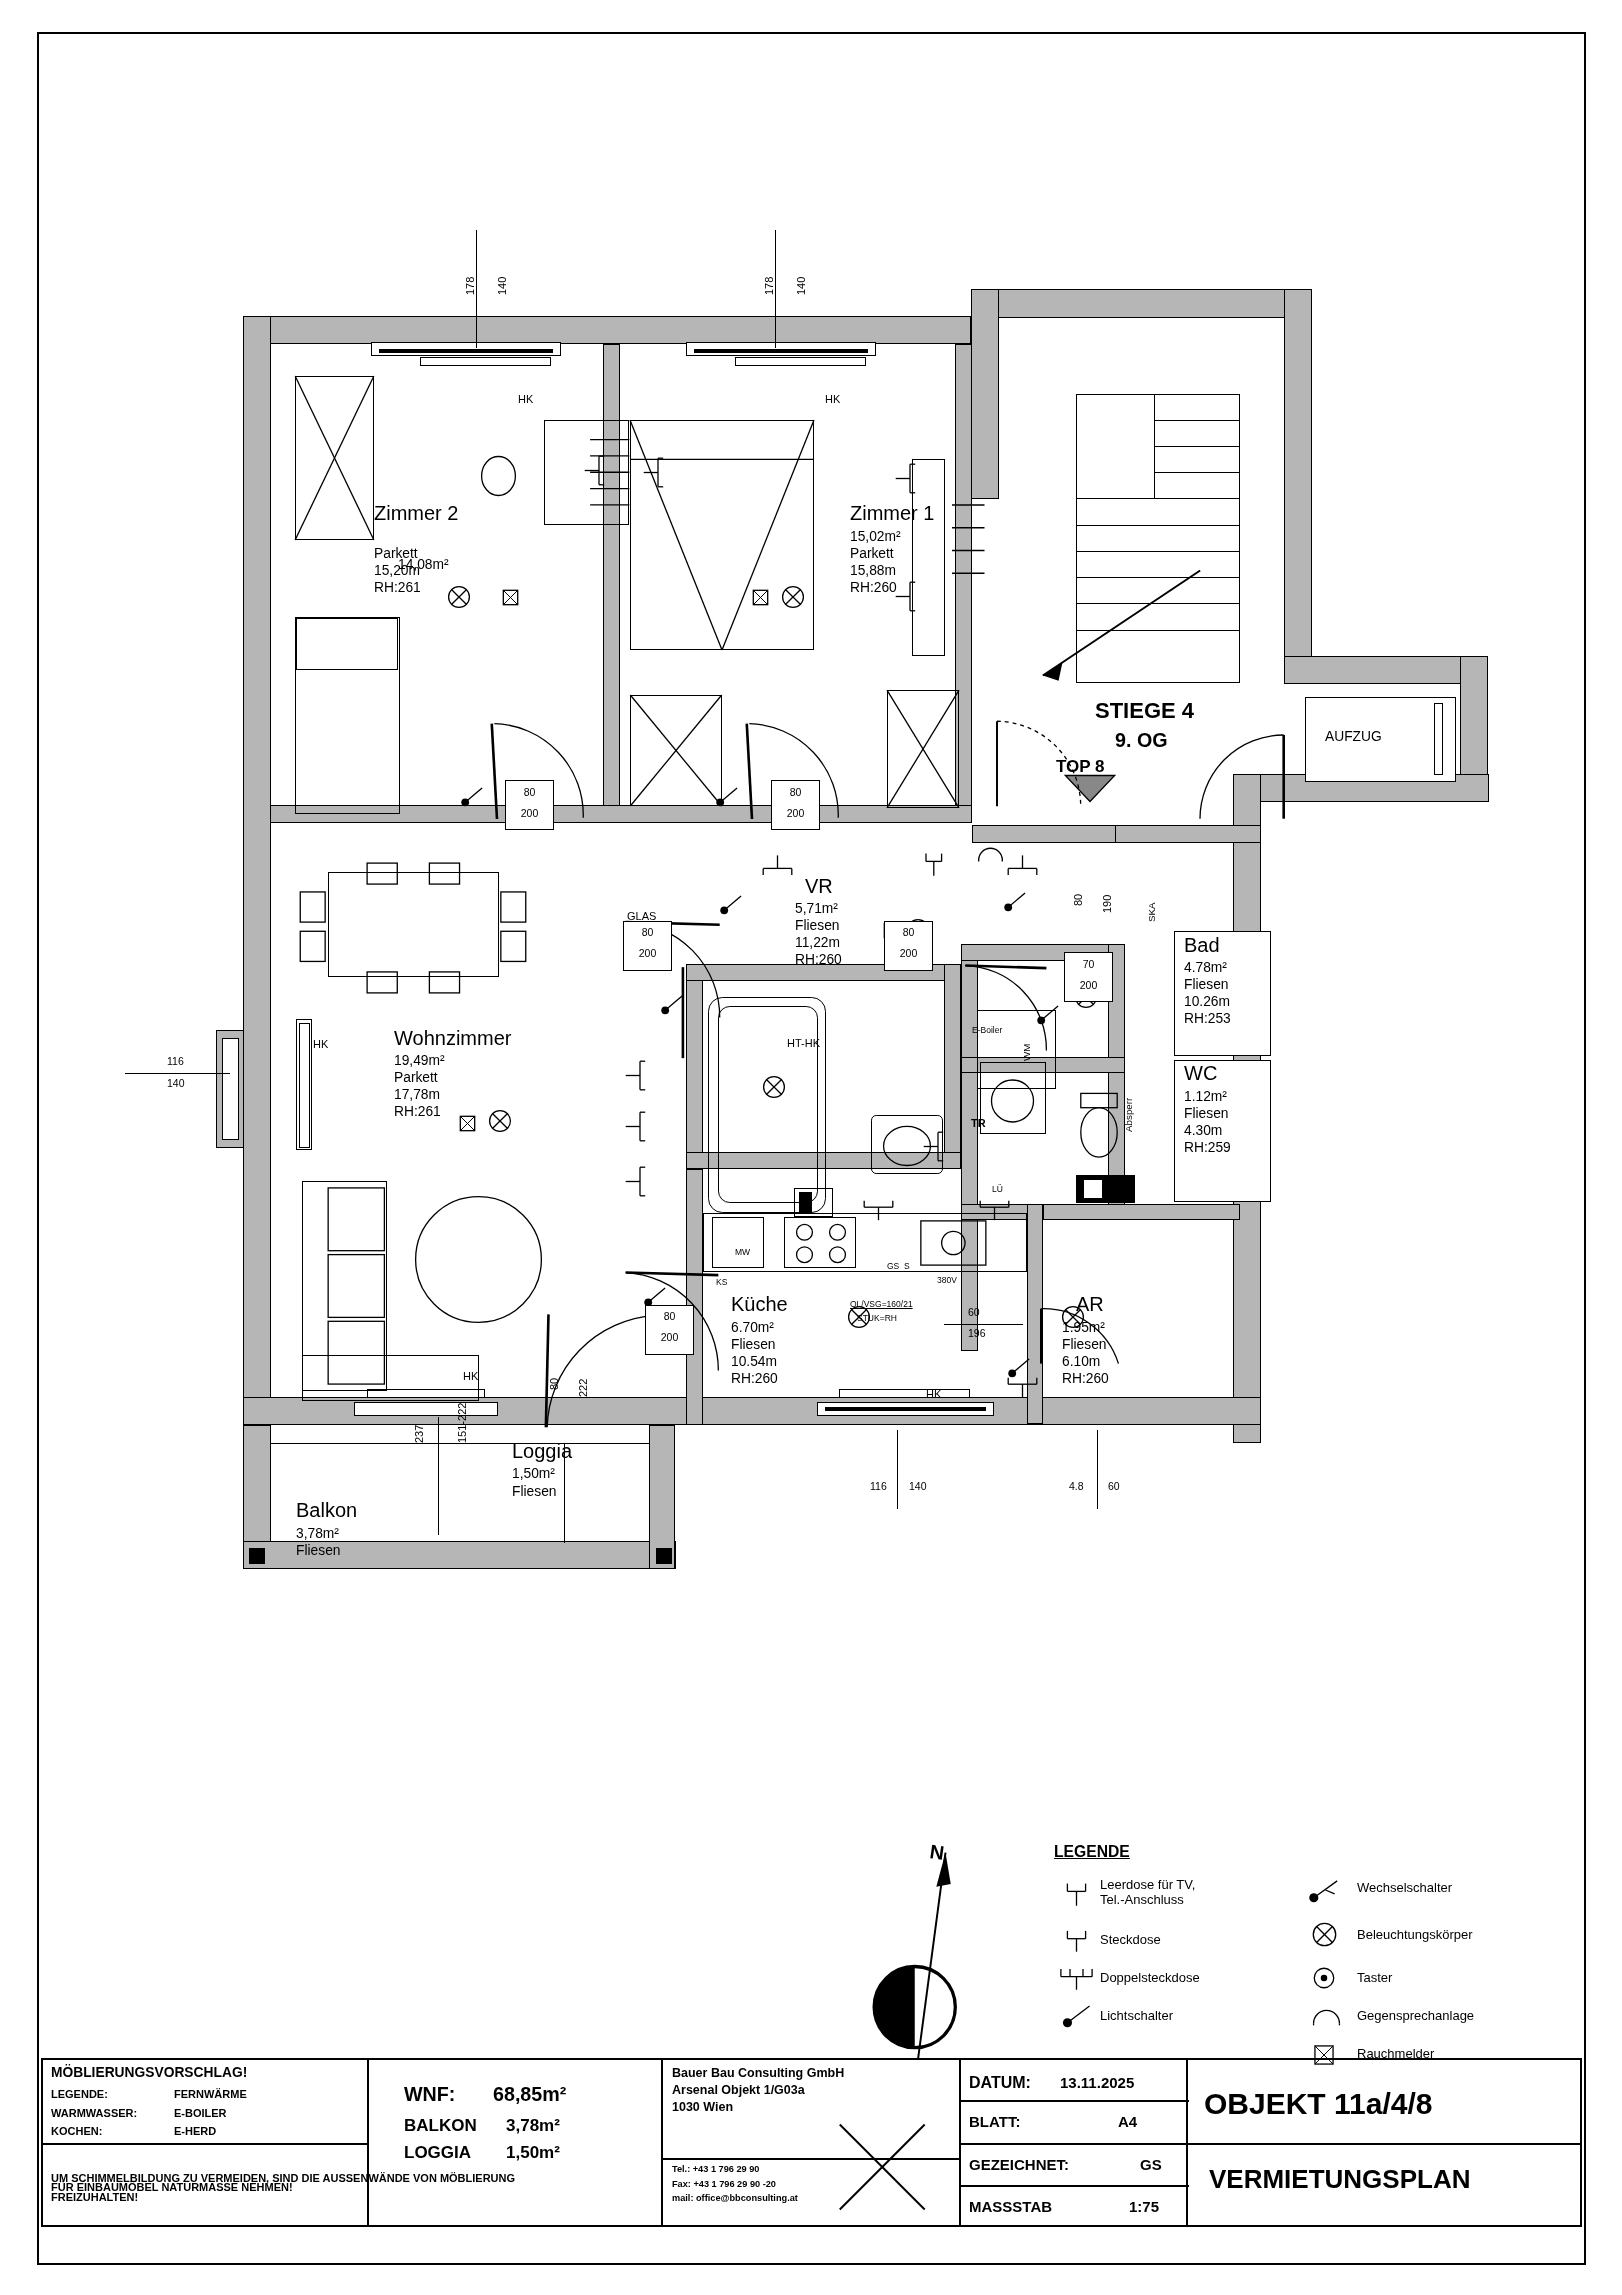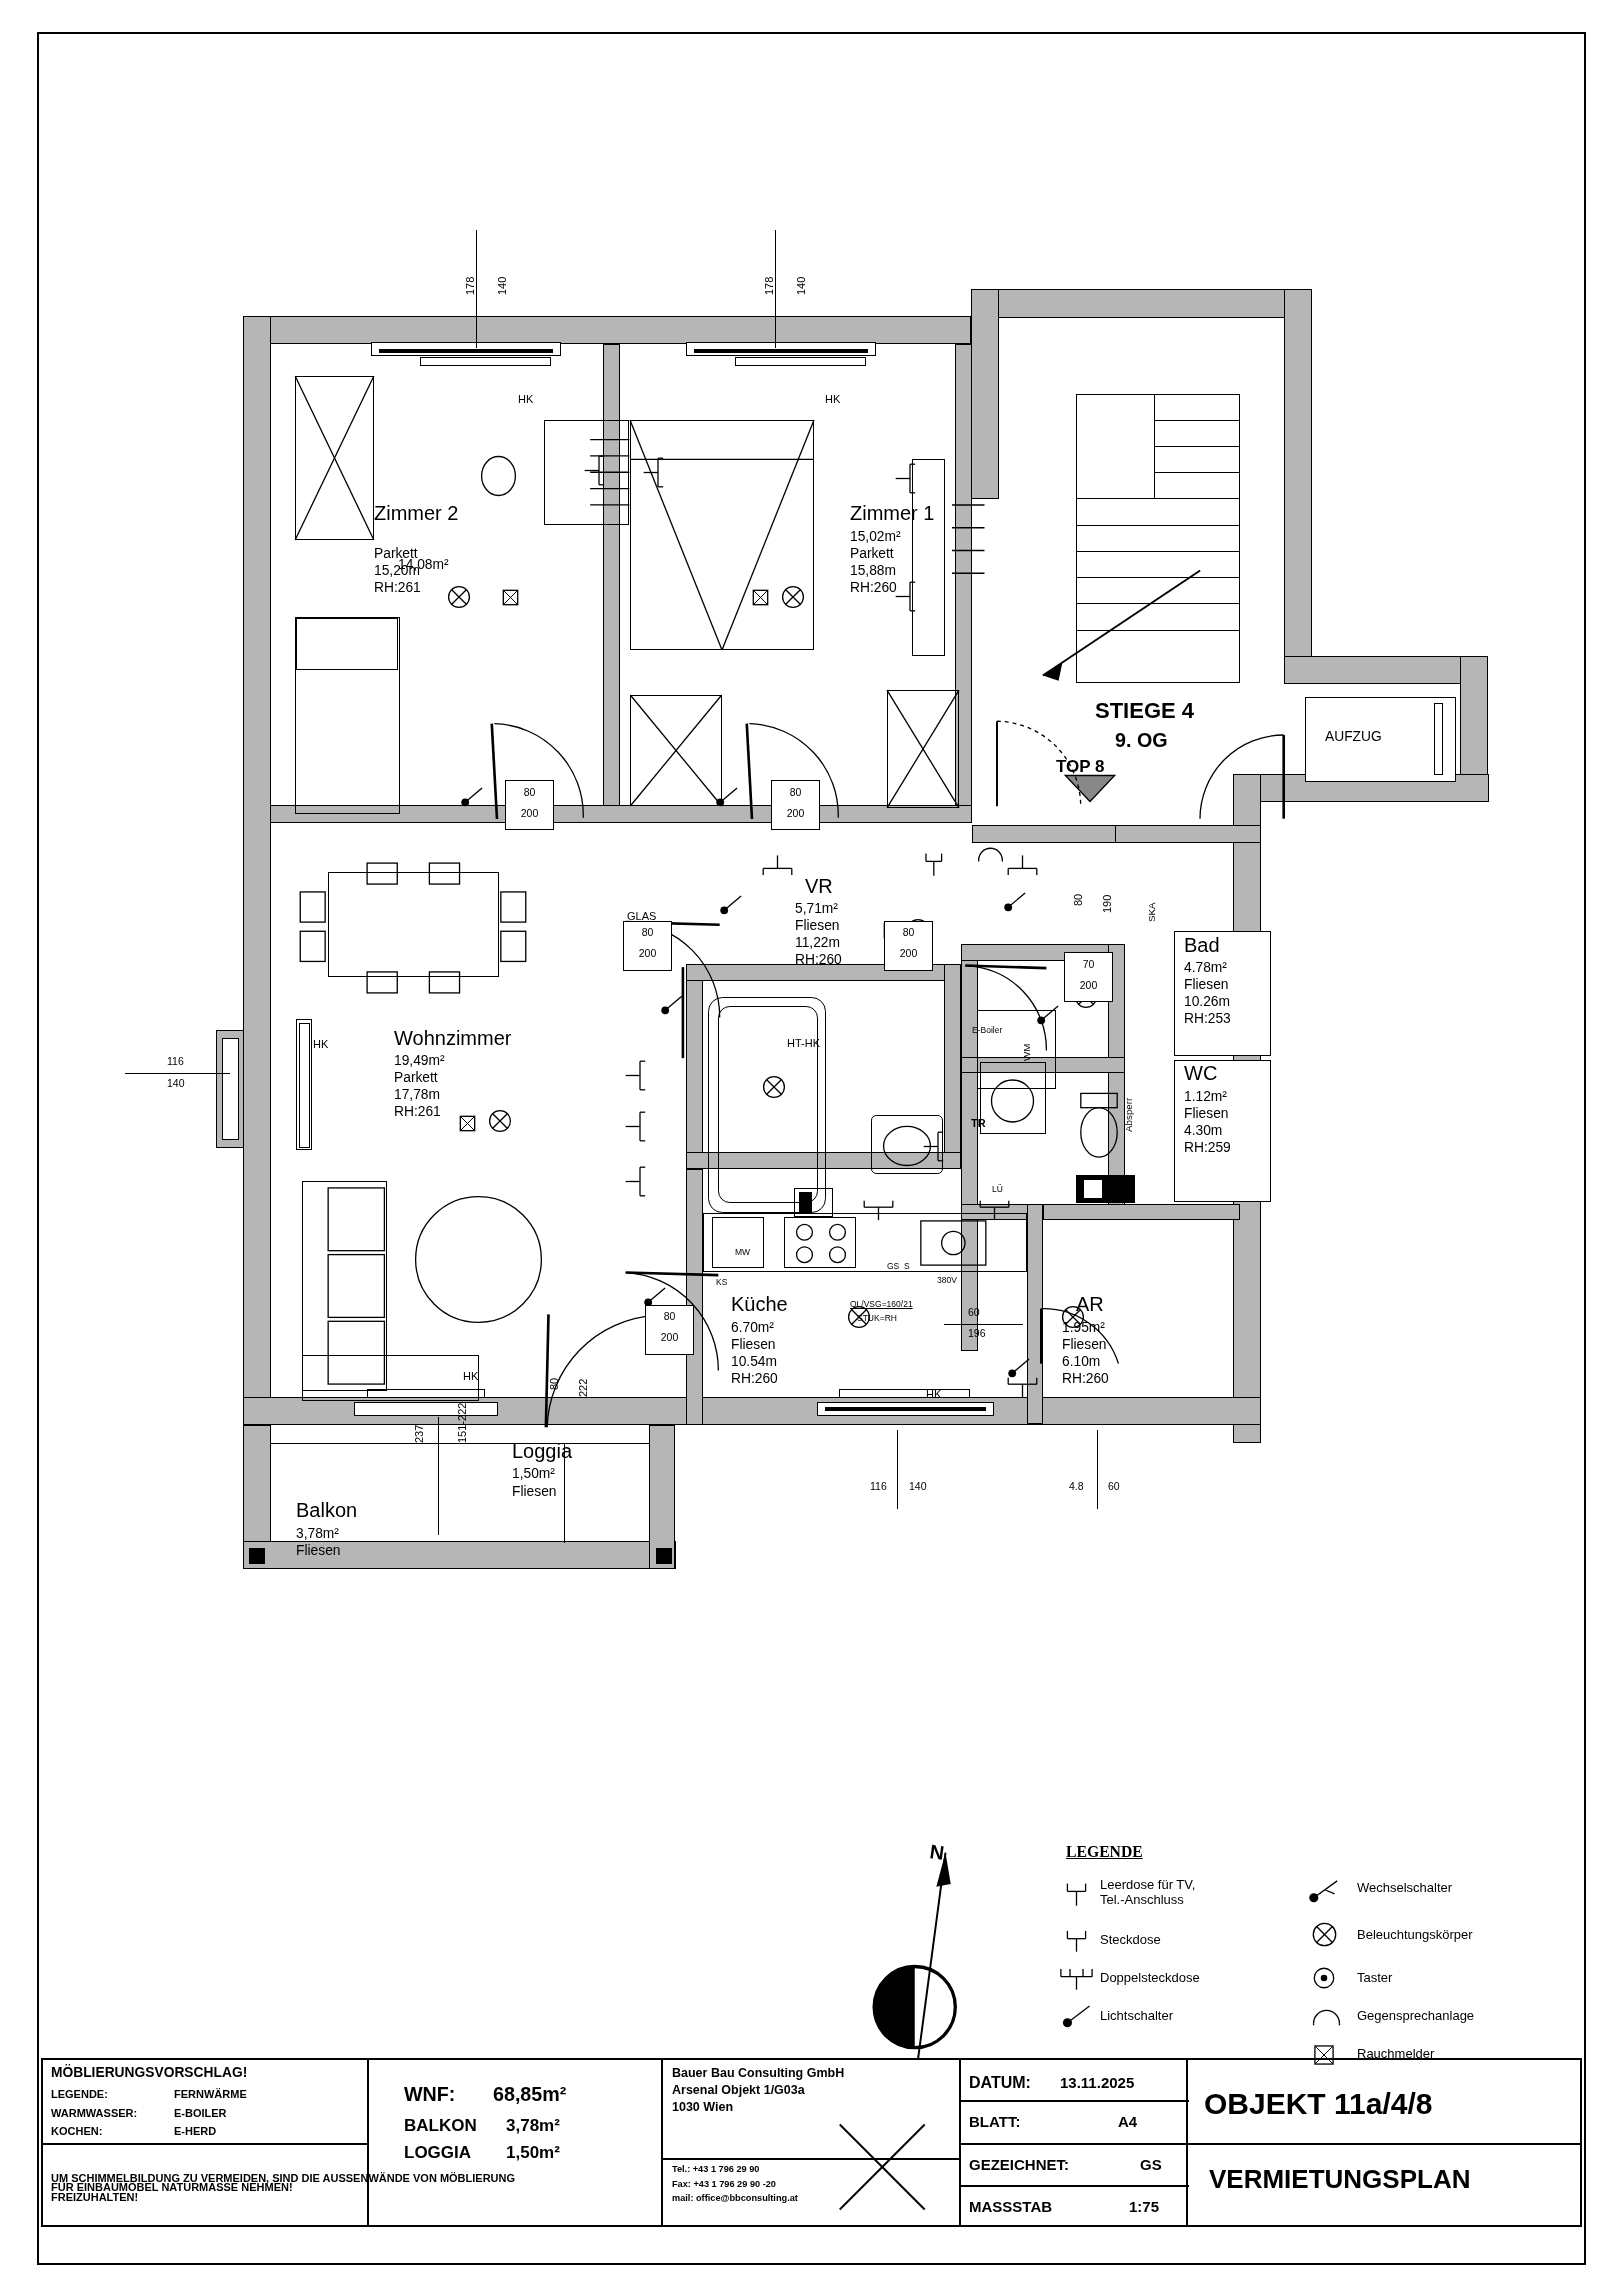--- a/index.html
+++ b/index.html
@@ -608,21 +608,21 @@
     <svg width="144" height="230" viewBox="0 0 220 350">
       <line x1="110" y1="330" x2="152" y2="14" stroke="#000" stroke-width="3"></line>
       <polygon points="152,14 138,66 160,62" fill="#000"></polygon>
       <circle cx="105" cy="250" r="62" fill="none" stroke="#000" stroke-width="5"></circle>
       <path d="M105,188 A62,62 0 0 0 105,312 Z" fill="#000"></path>
     </svg>
     <div class="lbl" style="left:84px;top:1.3px;font-size:19.7px;font-weight:bold;transform:rotate(8deg);">N</div>
   </div>
 
   <div class="legend" style="left:1049px;top:1843px;width:525px;height:230px;">
-    <div class="ltitle" style="position:absolute;left:17px;top:0;font-family:Liberation Serif, serif;">LEGENDE</div>
+    <div class="ltitle" style="position:absolute;left:5px;top:0;">LEGENDE</div>
 
     <svg class="ic" style="left:13px;top:38px;width:29px;height:26px;" viewBox="0 0 44 40">
         <line x1="22" y1="38" x2="22" y2="16" stroke="#000" stroke-width="2"></line>
         <line x1="8" y1="4" x2="8" y2="16" stroke="#000" stroke-width="2"></line>
         <line x1="36" y1="4" x2="36" y2="16" stroke="#000" stroke-width="2"></line>
         <line x1="8" y1="16" x2="36" y2="16" stroke="#000" stroke-width="2"></line>
       </svg>
     <div class="item" style="left:51px;top:34px;white-space:pre;">Leerdose für TV,
 Tel.-Anschluss</div>
 

